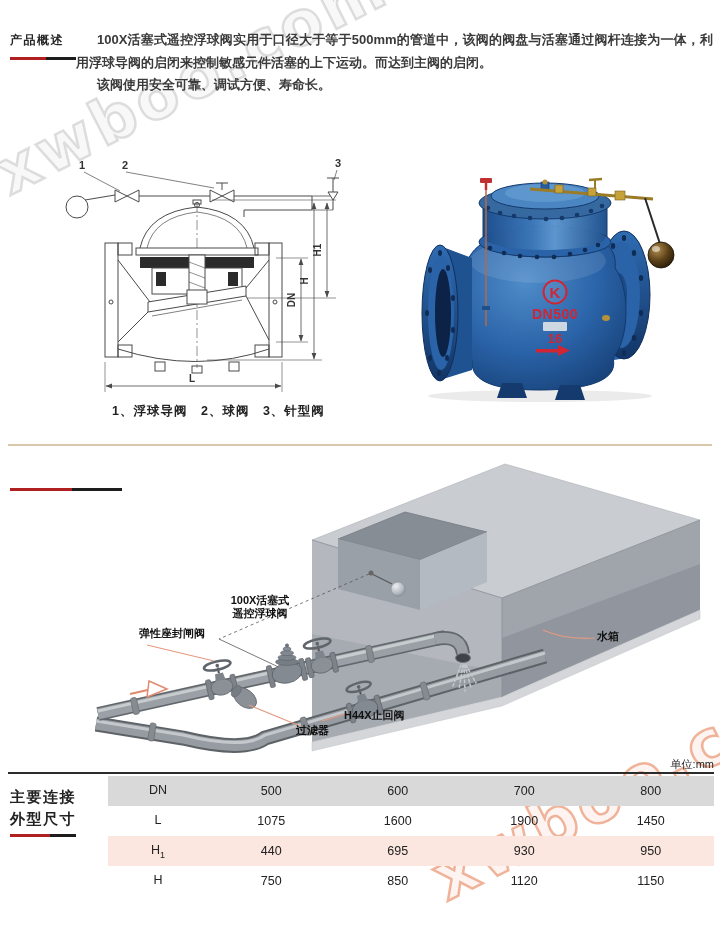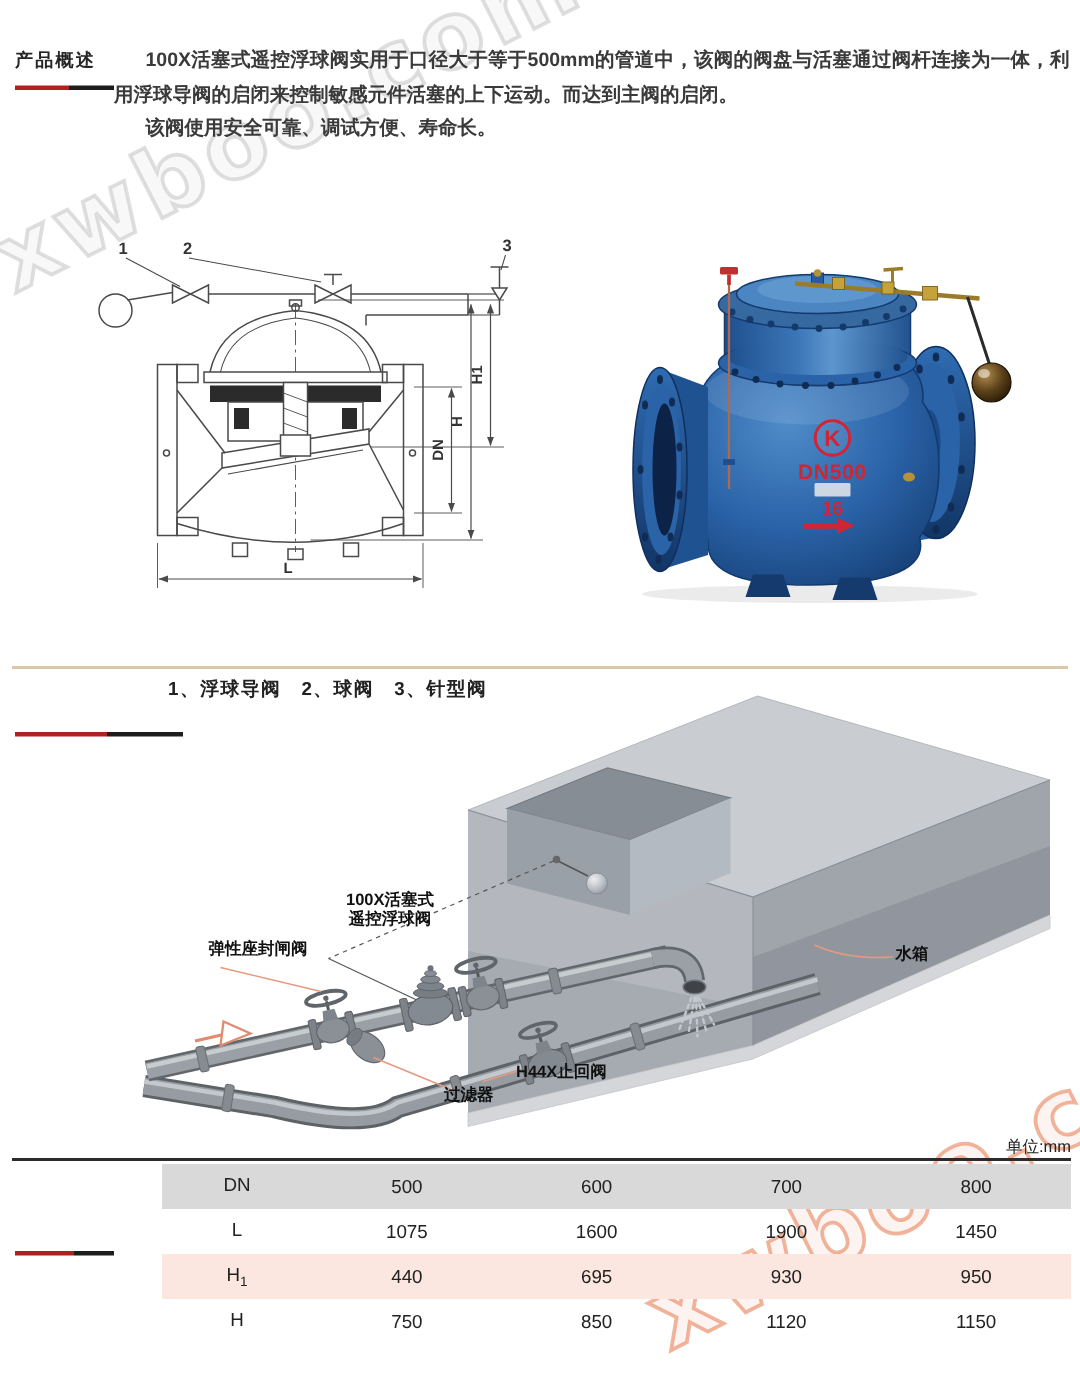--- a/index.html
+++ b/index.html
@@ -3,21 +3,21 @@
 <meta charset="utf-8">
 <style>
   html,body{margin:0;padding:0;}
   body{width:720px;height:926px;background:#fff;font-family:"Liberation Sans","DejaVu Sans",sans-serif;}
   .page{position:relative;width:720px;height:926px;overflow:hidden;background:#fff;}
   .abs{position:absolute;}
   .sec-head{font-size:12px;font-weight:bold;color:#252525;letter-spacing:1.5px;}
   .sec-underline{height:2.5px;background:linear-gradient(90deg,#b02020 0 55%,#1d1d1d 55% 100%);}
   .overview-text{font-size:13px;font-weight:600;color:#3a3a3a;line-height:22.6px;text-align:justify;}
   .overview-text p{margin:0;text-indent:21px;}
-  .caption{font-size:12.5px;font-weight:bold;color:#222;letter-spacing:1px;white-space:nowrap;margin-top:48px;}
+  .caption{font-size:12.5px;font-weight:bold;color:#222;letter-spacing:1px;white-space:nowrap;}
   .divider{height:2px;background:#d9c8a9;}
   .inst-label{font-size:11px;font-weight:bold;color:#111;line-height:13px;white-space:nowrap;}
   .unit{font-size:11px;color:#222;}
   .tbl-head{font-size:15px;font-weight:bold;color:#222;line-height:22px;letter-spacing:1.5px;}
   .tbl-underline{height:2.5px;background:linear-gradient(90deg,#b02020 0 60%,#1d1d1d 60% 100%);}
   .tbl-topline{height:2px;background:#2b2b2b;}
   .trow{display:flex;height:30px;align-items:center;font-size:12.5px;color:#222;}
   .trow .lab{width:100px;text-align:center;font-weight:400;}
   .trow .val{width:126.5px;text-align:center;}
   .row-gray{background:#d9d9d9;}
@@ -419,20 +419,24 @@
     <div>遥控浮球阀</div>
   </div>
   <div class="abs inst-label" style="left:118px;top:627px;margin-left:21px;">弹性座封闸阀</div>
   <div class="abs inst-label" style="left:597px;top:630px;">水箱</div>
   <div class="abs inst-label" style="left:296px;top:724px;">过滤器</div>
   <div class="abs inst-label" style="left:344px;top:709px;">H44X止回阀</div>
 
   <div class="abs unit" style="right:6px;top:757px;">单位:mm</div>
   <div class="abs tbl-topline" style="left:8px;top:772px;width:706px;"></div>
 
+  <div class="abs tbl-head" style="left:10px;top:786px;">
+    <div>主要连接</div>
+    <div>外型尺寸</div>
+  </div>
   <div class="abs tbl-underline" style="left:10px;top:834px;width:66px;"></div>
 
   <div class="abs" style="left:108px;top:776px;width:606px;">
     <div class="trow row-gray">
       <div class="lab"><span>DN</span><sub></sub></div>
       <div class="val">500</div>
       <div class="val">600</div>
       <div class="val">700</div>
       <div class="val">800</div>
     </div>

